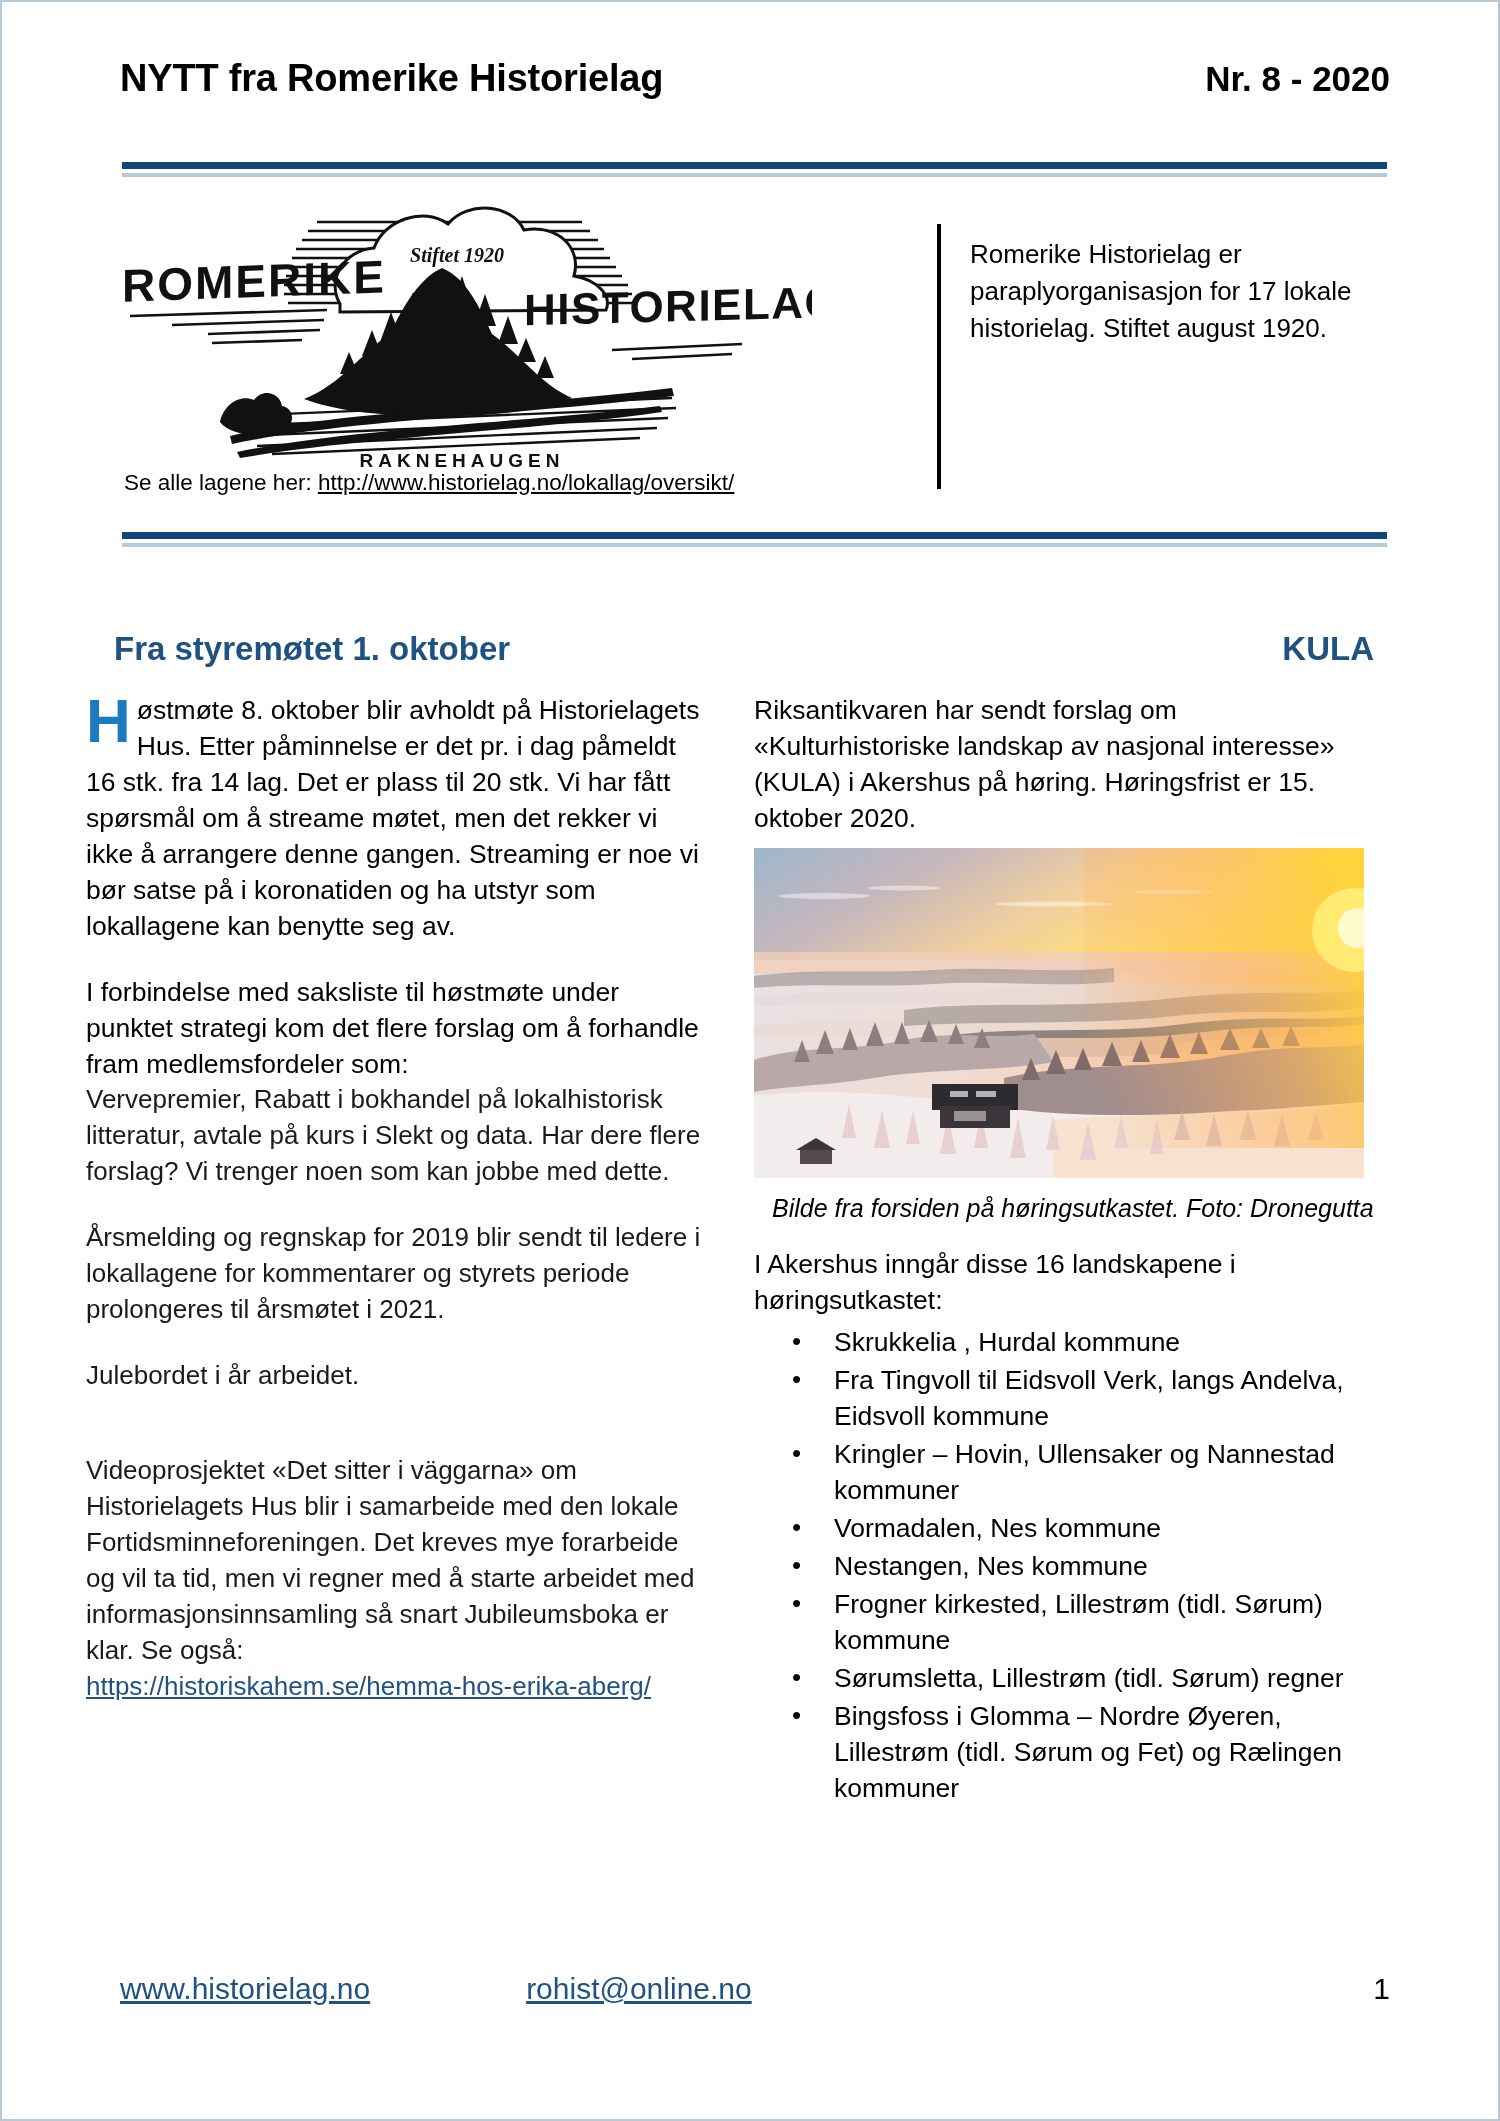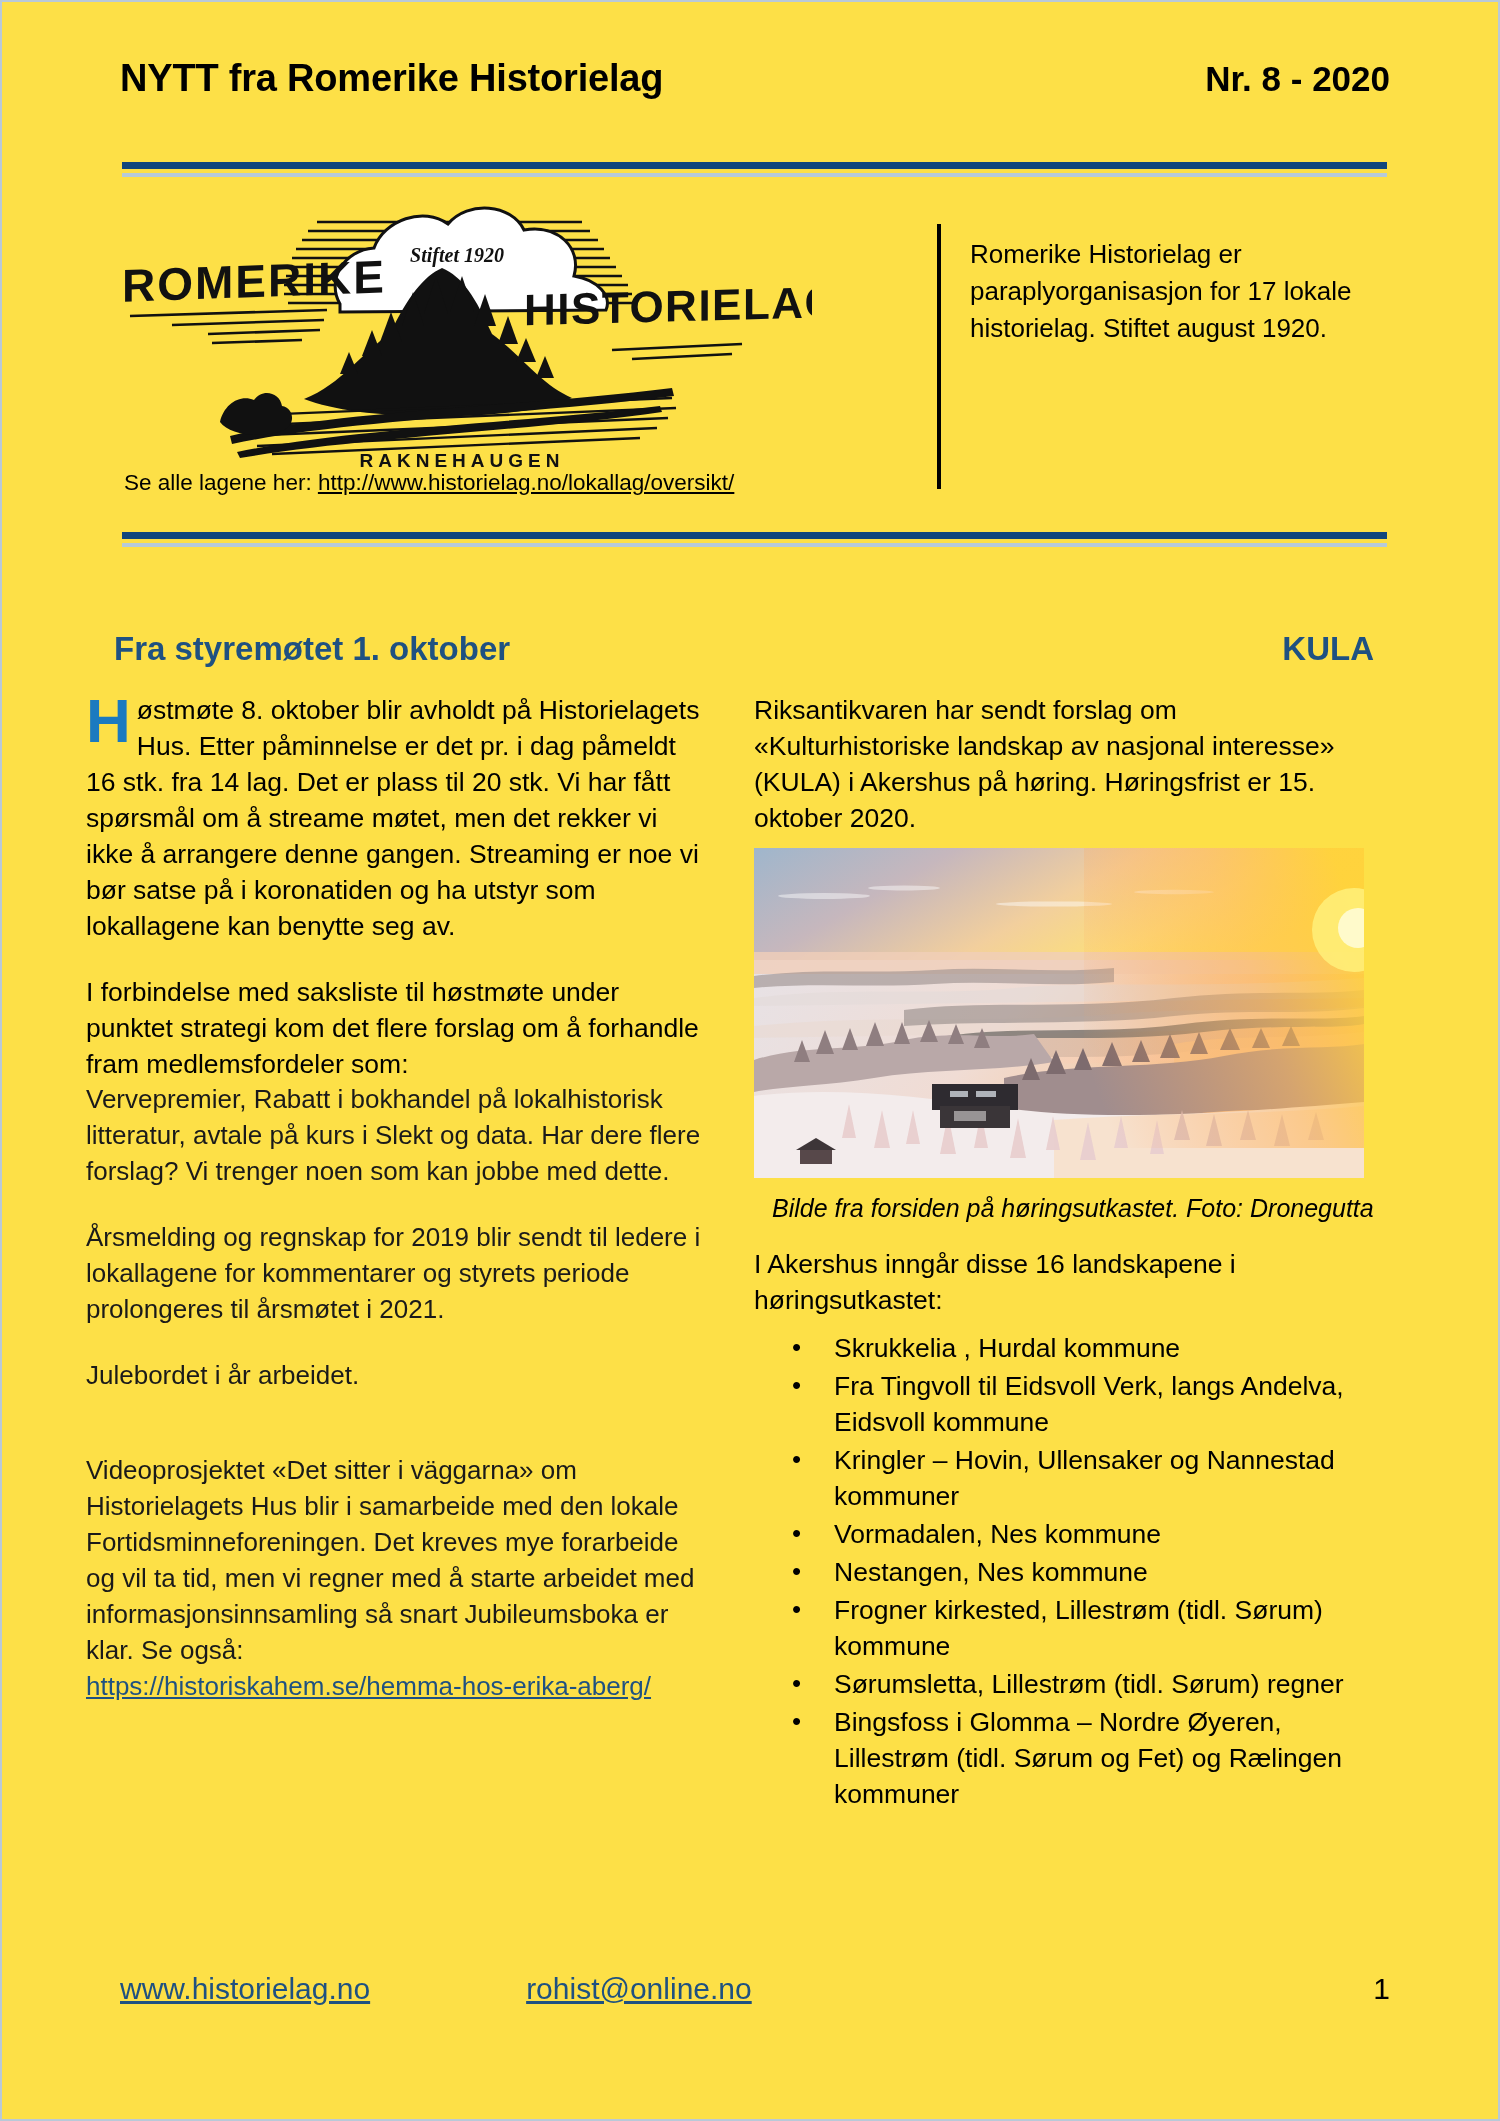--- a/index.html
+++ b/index.html
@@ -7,21 +7,21 @@
     padding: 0;
     background: #8a8a8a;
   }
   body {
     font-family: "Liberation Sans", sans-serif;
   }
   .page {
     position: relative;
     width: 1500px;
     height: 2121px;
-    background: #fde047;
+    background: #ffffff;
     box-sizing: border-box;
     border: 2px solid #b9c9d8;
     overflow: hidden;
   }
   .inner {
     position: absolute;
     left: 0; top: 0;
     width: 1500px;
     height: 2121px;
   }
@@ -174,21 +174,21 @@
     margin: 14px 0 0 18px;
     font-size: 25px;
     line-height: 1.35;
     font-style: italic;
     color: #000;
     font-stretch: condensed;
   }
 
   
   ul.kula-list {
-    margin: 12px 0 0 0;
+    margin: 6px 0 0 0;
     padding: 0 0 0 34px;
     list-style: none;
   }
   ul.kula-list li {
     position: relative;
     padding-left: 46px;
     margin: 0 0 2px 0;
     font-size: 26.5px;
     line-height: 1.36;
     color: #000;

